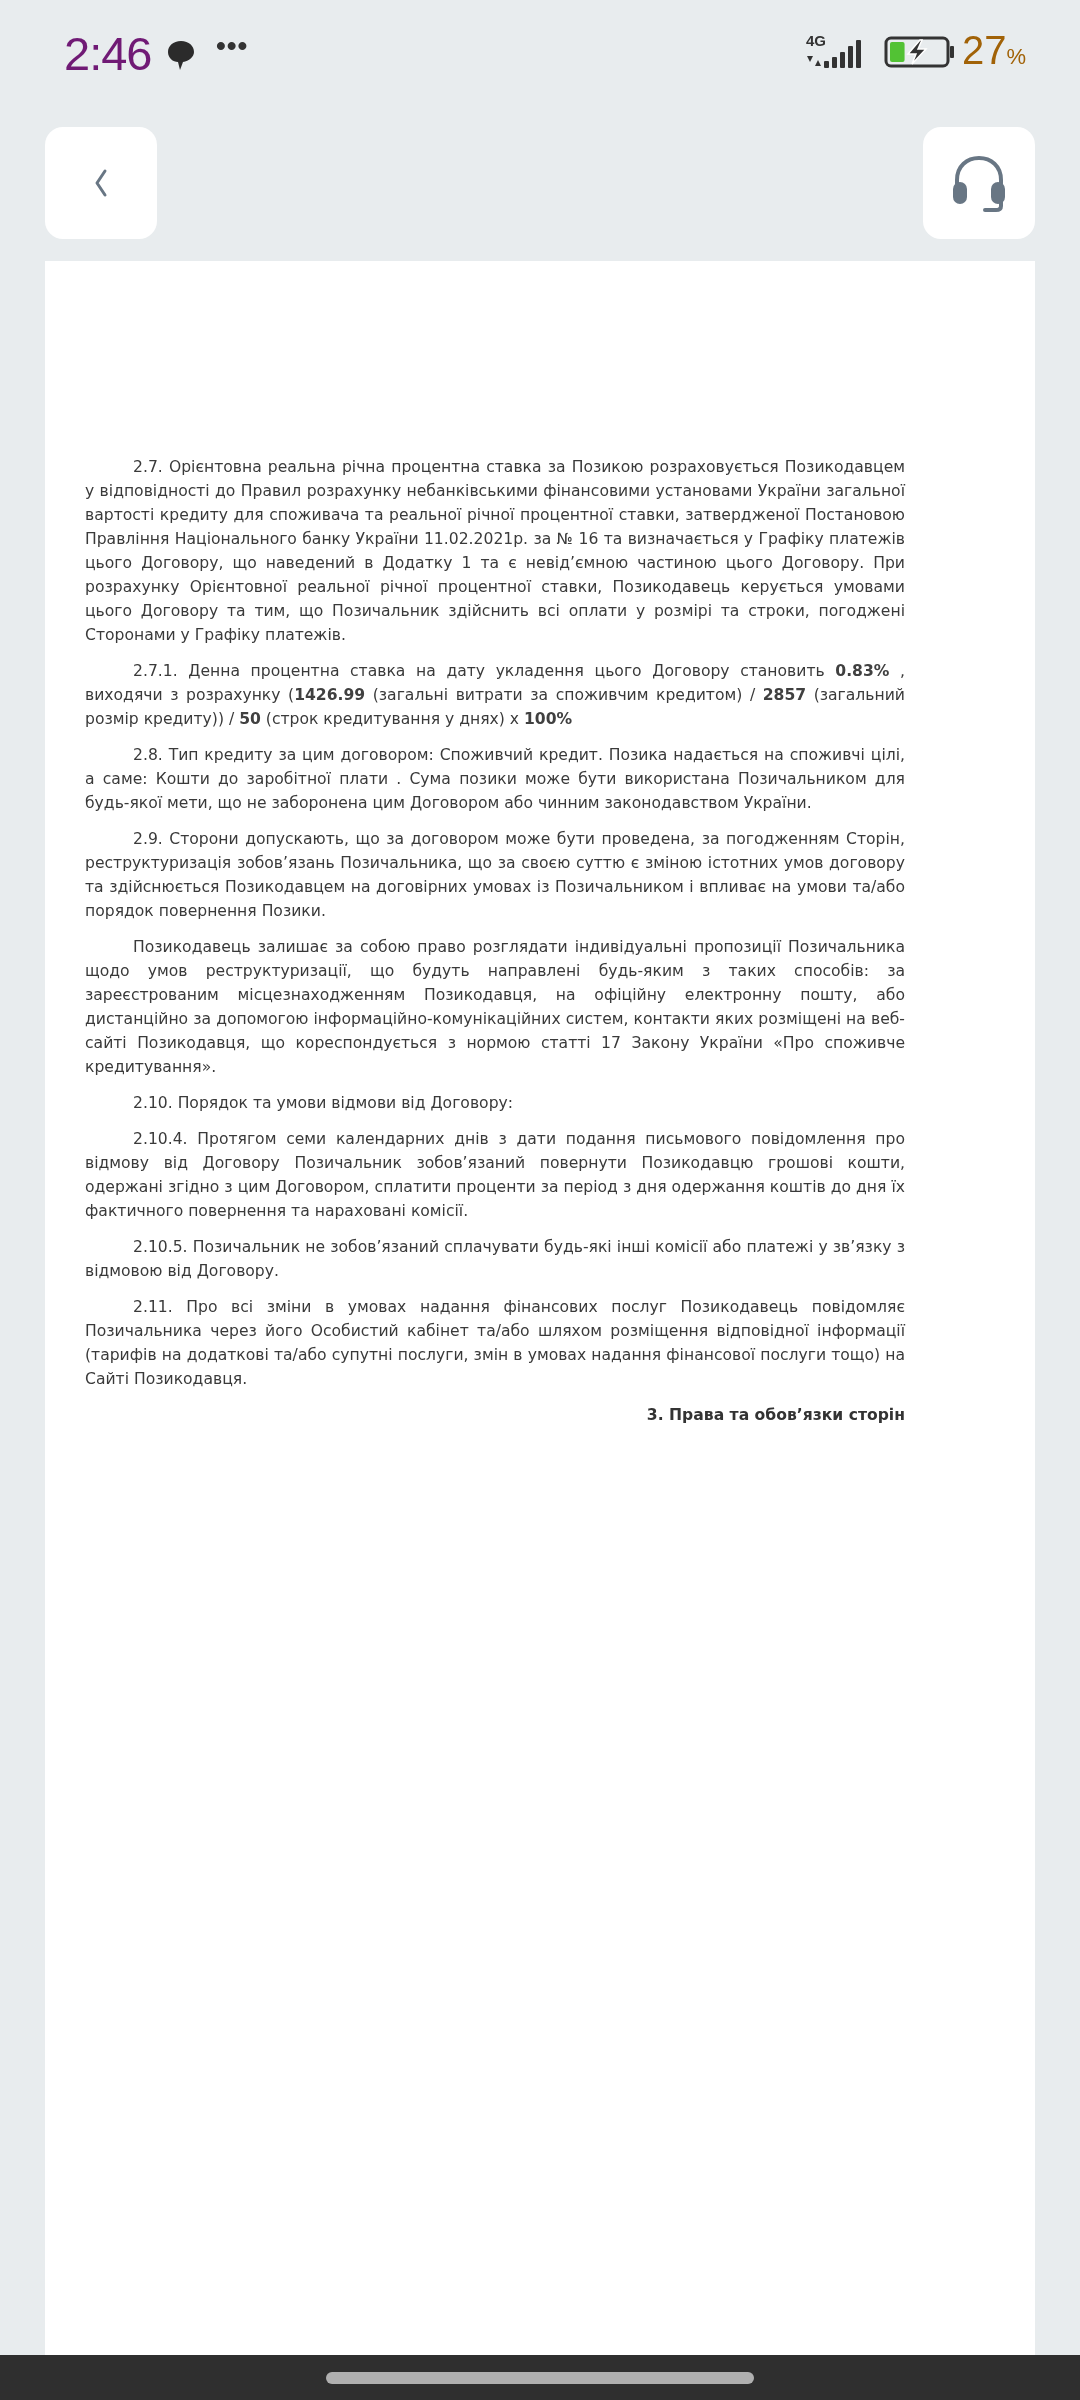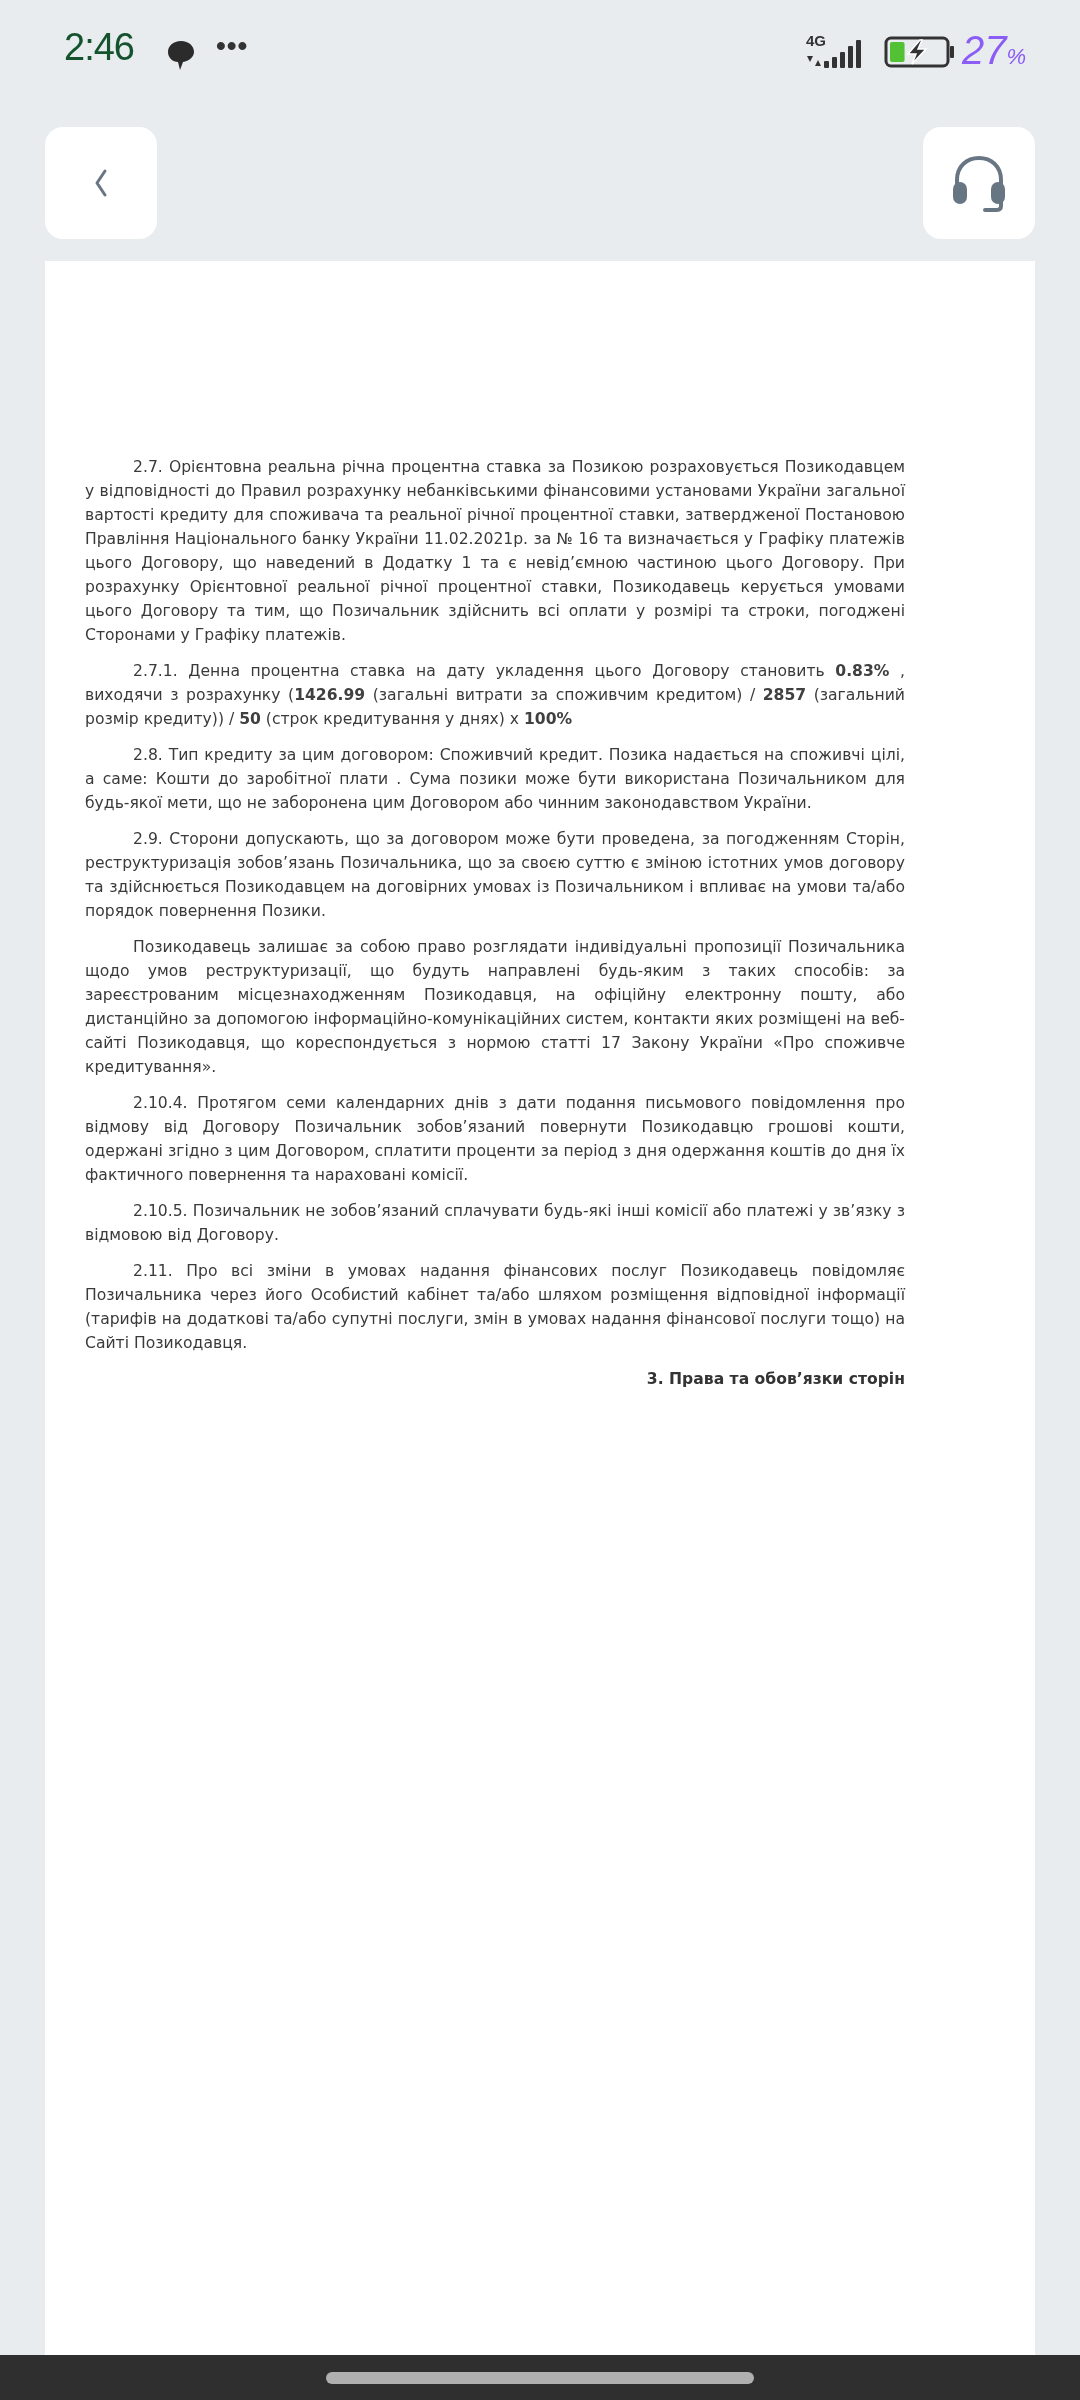--- a/index.html
+++ b/index.html
@@ -1,25 +1,25 @@
 <!DOCTYPE html>
 <html><head>
 <meta charset="utf-8">
 <style>
   * { box-sizing: border-box; margin: 0; padding: 0; }
   html, body { width: 1080px; height: 2400px; overflow: hidden; }
   body { background: #e8ecee; font-family: "DejaVu Sans", sans-serif; position: relative; }
 
   .status-bar { position: absolute; left: 0; top: 0; width: 1080px; height: 100px; }
-  .time { position: absolute; left: 64px; top: 26px; font-family: "Liberation Sans", sans-serif; font-size: 38px; color: #14532d; letter-spacing: -1px; }
+  .time { position: absolute; left: 64px; top: 26px; font-family: "Liberation Sans", sans-serif; font-size: 47px; color: #701a75; letter-spacing: -1px; }
   .msg-icon { position: absolute; left: 166px; top: 38px; width: 30px; height: 34px; }
   .dots { position: absolute; left: 216px; top: 30px; font-size: 28px; color: #333; letter-spacing: 1px; font-family: "Liberation Sans", sans-serif; font-weight: bold; }
   .net-icon { position: absolute; left: 804px; top: 32px; width: 70px; height: 40px; }
   .battery-icon { position: absolute; left: 884px; top: 36px; width: 74px; height: 32px; }
-  .battery-pct { position: absolute; left: 962px; top: 28px; font-family: "Liberation Sans", sans-serif; font-size: 40px; color: #8b5cf6; font-style: italic; }
+  .battery-pct { position: absolute; left: 962px; top: 28px; font-family: "Liberation Sans", sans-serif; font-size: 40px; color: #a16207; }
   .battery-pct .pct-sign { font-size: 22px; }
 
   .top-btn { position: absolute; top: 127px; width: 112px; height: 112px; background: #fff; border-radius: 18px; display: flex; align-items: center; justify-content: center; cursor: pointer; }
   .back-btn { left: 45px; }
   .support-btn { left: 923px; }
 
   .doc-sheet { position: absolute; left: 45px; top: 261px; width: 990px; height: 2095px; background: #fff; }
   .doc-content { position: absolute; left: 85px; top: 443px; width: 820px; color: #3a3a3a; font-size: 15.6px; line-height: 24px; text-align: justify; margin-top: 12px; }
   .doc-content p { text-indent: 48px; margin-bottom: 12px; }
   .doc-content b { color: #404040; }
@@ -73,20 +73,21 @@
   </svg>
 </div>
 
 <div class="doc-sheet"></div>
 <div class="doc-content" id="doc-content">
   <p><span>2.7. Орієнтовна реальна річна процентна ставка за Позикою розраховується Позикодавцем у відповідності до Правил розрахунку небанківськими фінансовими установами України загальної вартості кредиту для споживача та реальної річної процентної ставки, затвердженої Постановою Правління Національного банку України 11.02.2021р. за № 16 та визначається у Графіку платежів цього Договору, що наведений в Додатку 1 та є невід’ємною частиною цього Договору. При розрахунку Орієнтовної реальної річної процентної ставки, Позикодавець керується умовами цього Договору та тим, що Позичальник здійснить всі оплати у розмірі та строки, погоджені Сторонами у Графіку платежів.</span></p>
     <p><span>2.7.1. Денна процентна ставка на дату укладення цього Договору становить </span><b>0.83%</b><span> , виходячи з розрахунку (</span><b>1426.99</b><span> (загальні витрати за споживчим кредитом) / </span><b>2857</b><span> (загальний розмір кредиту)) / </span><b>50</b><span> (строк кредитування у днях) х </span><b>100%</b></p>
     <p><span>2.8. Тип кредиту за цим договором: Споживчий кредит. Позика надається на споживчі цілі, а саме: Кошти до заробітної плати . Сума позики може бути використана Позичальником для будь-якої мети, що не заборонена цим Договором або чинним законодавством України.</span></p>
     <p><span>2.9. Сторони допускають, що за договором може бути проведена, за погодженням Сторін, реструктуризація зобов’язань Позичальника, що за своєю суттю є зміною істотних умов договору та здійснюється Позикодавцем на договірних умовах із Позичальником і впливає на умови та/або порядок повернення Позики.</span></p>
     <p><span>Позикодавець залишає за собою право розглядати індивідуальні пропозиції Позичальника щодо умов реструктуризації, що будуть направлені будь-яким з таких способів: за зареєстрованим місцезнаходженням Позикодавця, на офіційну електронну пошту, або дистанційно за допомогою інформаційно-комунікаційних систем, контакти яких розміщені на веб-сайті Позикодавця, що кореспондується з нормою статті 17 Закону України «Про споживче кредитування».</span></p>
+    <p><span>2.10. Порядок та умови відмови від Договору:</span></p>
     <p><span>2.10.4. Протягом семи календарних днів з дати подання письмового повідомлення про відмову від Договору Позичальник зобов’язаний повернути Позикодавцю грошові кошти, одержані згідно з цим Договором, сплатити проценти за період з дня одержання коштів до дня їх фактичного повернення та нараховані комісії.</span></p>
     <p><span>2.10.5. Позичальник не зобов’язаний сплачувати будь-які інші комісії або платежі у зв’язку з відмовою від Договору.</span></p>
     <p><span>2.11. Про всі зміни в умовах надання фінансових послуг Позикодавець повідомляє Позичальника через його Особистий кабінет та/або шляхом розміщення відповідної інформації (тарифів на додаткові та/або супутні послуги, змін в умовах надання фінансової послуги тощо) на Сайті Позикодавця.</span></p>
     <h3 class="section-heading" id="section-heading">3. Права та обов’язки сторін</h3>
 </div>
 
 <div class="nav-bar">
   <div class="home-indicator"></div>
 </div>
 

